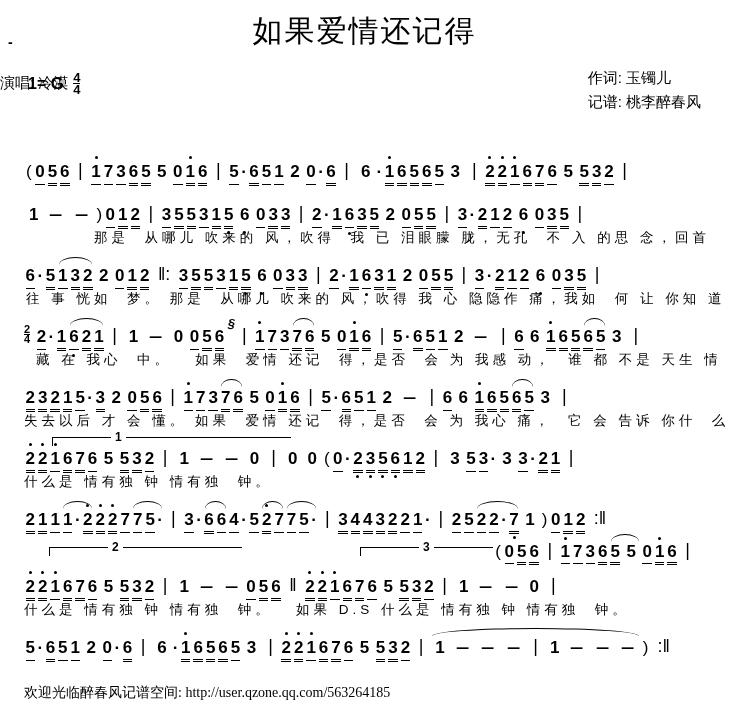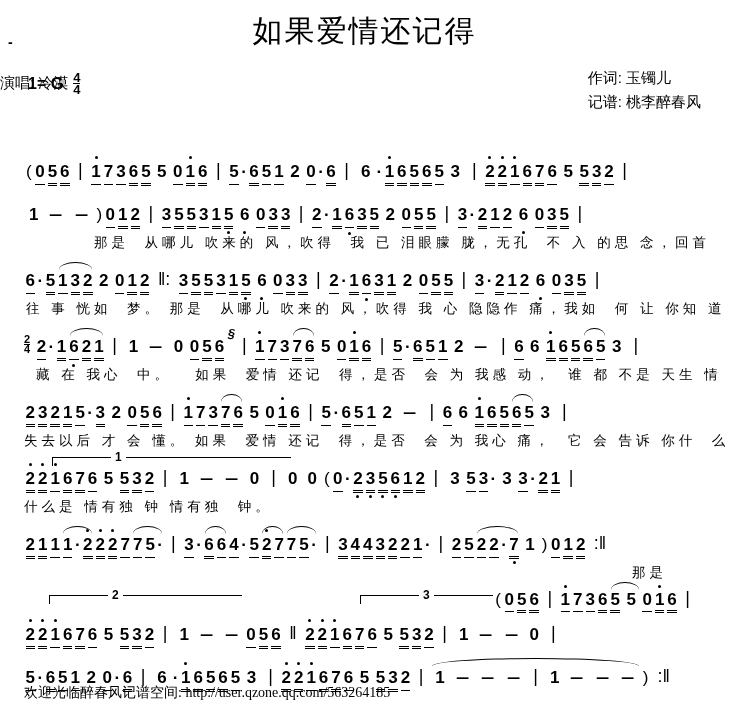--- a/index.html
+++ b/index.html
@@ -32,21 +32,21 @@
   .bar{display:inline-block;margin:0 7px;font-weight:normal;font-size:18px;position:relative;top:-1px;}
   .dash{display:inline-block;margin:0 8px;font-weight:bold;transform:scaleX(1.4);}
   .aug{display:inline-block;margin:0 1px;font-weight:bold;}
   .paren{display:inline-block;margin:0 2px;font-weight:normal;}
   .ag{position:relative;display:inline-block;}
   .ag::before{content:"";position:absolute;top:-8px;left:2px;right:2px;height:7px;
               border-top:1.5px solid #000;border-radius:50% 50% 0 0 / 100% 100% 0 0;}
   .segno{display:inline-block;position:relative;top:-14px;font-size:13px;font-weight:bold;margin:0 0 0 2px;font-style:italic;}
   .ts{display:inline-flex;flex-direction:column;align-items:center;vertical-align:middle;margin-right:5px;line-height:9px;font-size:11px;font-weight:bold;position:relative;top:-3px;}
   .ts .den{border-top:1px solid #000;}
-  .lyr{font-size:13.5px;letter-spacing:4px;margin-top:5px;white-space:pre;}
+  .lyr{font-size:13.5px;letter-spacing:4px;white-space:pre;}
   .volta{position:absolute;border-top:1.5px solid #000;border-left:1.5px solid #000;height:8px;}
   .volta .vl{position:absolute;top:-8px;left:58px;background:#fff;padding:0 4px;font-size:12px;font-weight:bold;letter-spacing:0;}
   .pickup{position:absolute;top:0;right:26px;white-space:nowrap;font-weight:bold;font-size:17px;}
   
   .footer{position:absolute;left:24px;bottom:8px;font-size:14px;font-family:"Liberation Serif","DejaVu Serif",serif;}
 </style>
 </head>
 <body>
 
 <div class="page-mark">-</div>
@@ -94,30 +94,30 @@
     </div>
     <div class="system">
       <div class="volta" style="left: 28px; width: 238px; top: 0px;">
         <span class="vl">1</span>
       </div>
       <div class="notesrow"><span class="note u2 dA">2</span><span class="note u2 dA">2</span><span class="note u1 dA">1</span><span class="note u2">6</span><span class="note u2">7</span><span class="note u1">6</span><span class="note q">5</span><span class="note u2">5</span><span class="note u2">3</span><span class="note u1">2</span><span class="bar">|</span><span class="note q">1</span><span class="dash">–</span><span class="dash">–</span><span class="note q">0</span><span class="bar">|</span><span class="note q">0</span><span class="note q">0</span><span class="paren">(</span><span class="note u1">0</span><span class="aug">·</span><span class="note u2 dB">2</span><span class="note u2 dB">3</span><span class="note u2 dB">5</span><span class="note u2 dB">6</span><span class="note u2">1</span><span class="note u2">2</span><span class="bar">|</span><span class="note q">3</span><span class="note u1">5</span><span class="note u1">3</span><span class="aug">·</span><span class="note q">3</span><span class="note u1">3</span><span class="aug">·</span><span class="note u2">2</span><span class="note u2">1</span><span class="bar">|</span></div>
       <div class="lyr" style="padding-left: 0px;">什么是 情有独 钟 情有独  钟。</div>
     </div>
     <div class="system">
       <div class="notesrow"><span class="note u2">2</span><span class="note u2">1</span><span class="note u1">1</span><span class="ag"><span class="note u1">1</span><span class="aug">·</span><span class="note u2 dA">2</span></span><span class="note u2 dA">2</span><span class="note u2 dA">2</span><span class="note u1">7</span><span class="ag"><span class="note u1">7</span><span class="note u1">5</span><span class="aug">·</span></span><span class="bar">|</span><span class="note u1">3</span><span class="aug">·</span><span class="ag"><span class="note u2">6</span><span class="note u1">6</span></span><span class="note u1">4</span><span class="aug">·</span><span class="note u1">5</span><span class="ag"><span class="note u2 dA">2</span><span class="note u1">7</span></span><span class="ag"><span class="note u1">7</span><span class="note u1">5</span><span class="aug">·</span></span><span class="bar">|</span><span class="note u2">3</span><span class="note u2">4</span><span class="note u2">4</span><span class="note u2">3</span><span class="note u2">2</span><span class="note u1">2</span><span class="note u1">1</span><span class="aug">·</span><span class="bar">|</span><span class="note u1">2</span><span class="note u1">5</span><span class="ag"><span class="note u1">2</span><span class="note u1">2</span><span class="aug">·</span><span class="note u2 dB">7</span></span><span class="note q">1</span><span class="paren">)</span><span class="note u1">0</span><span class="note u2">1</span><span class="note u2">2</span><span class="bar">:‖</span></div>
-      <div class="lyr" style="text-align: right; padding-right: 56px;">那是</div>
     </div>
     <div class="system" style="padding-top: 34px;">
       <div class="volta" style="left: 25px; width: 192px; top: 6px;">
         <span class="vl">2</span>
       </div>
       <div class="volta" style="left: 336px; width: 132px; top: 6px;">
         <span class="vl">3</span>
       </div>
       <div class="pickup"><span class="paren">(</span><span class="note u1">0</span><span class="note u2">5</span><span class="note u2">6</span><span class="bar">|</span><span class="note u1 dA">1</span><span class="note u1">7</span><span class="note u1">3</span><span class="note u2">6</span><span class="ag"><span class="note u2">5</span><span class="note q">5</span></span><span class="note u1">0</span><span class="note u2 dA">1</span><span class="note u2">6</span><span class="bar">|</span></div>
       <div class="notesrow"><span class="note u2 dA">2</span><span class="note u2 dA">2</span><span class="note u1 dA">1</span><span class="note u2">6</span><span class="note u2">7</span><span class="note u1">6</span><span class="note q">5</span><span class="note u2">5</span><span class="note u2">3</span><span class="note u1">2</span><span class="bar">|</span><span class="note q">1</span><span class="dash">–</span><span class="dash">–</span><span class="note u1">0</span><span class="note u2">5</span><span class="note u2">6</span><span class="bar">‖</span><span class="note u2 dA">2</span><span class="note u2 dA">2</span><span class="note u1 dA">1</span><span class="note u2">6</span><span class="note u2">7</span><span class="note u1">6</span><span class="note q">5</span><span class="note u2">5</span><span class="note u2">3</span><span class="note u1">2</span><span class="bar">|</span><span class="note q">1</span><span class="dash">–</span><span class="dash">–</span><span class="note q">0</span><span class="bar">|</span></div>
+      <div class="lyr" style="padding-left: 0px;">什么是 情有独 钟 情有独  钟。   如果 D.S 什么是 情有独 钟 情有独  钟。</div>
     </div>
     <div class="system">
       <div class="notesrow"><span class="note u1">5</span><span class="aug">·</span><span class="note u2">6</span><span class="note u1">5</span><span class="note u1">1</span><span class="note q">2</span><span class="note u1">0</span><span class="aug">·</span><span class="note u2">6</span><span class="bar">|</span><span class="note q">6</span><span class="aug">·</span><span class="note u2 dA">1</span><span class="note u2">6</span><span class="note u2">5</span><span class="note u2">6</span><span class="note u1">5</span><span class="note q">3</span><span class="bar">|</span><span class="note u2 dA">2</span><span class="note u2 dA">2</span><span class="note u1 dA">1</span><span class="note u2">6</span><span class="note u2">7</span><span class="note u1">6</span><span class="note q">5</span><span class="note u2">5</span><span class="note u2">3</span><span class="note u1">2</span><span class="bar">|</span><span class="ag"><span class="note q">1</span><span class="dash">–</span><span class="dash">–</span><span class="dash">–</span><span class="bar">|</span><span class="note q">1</span><span class="dash">–</span><span class="dash">–</span><span class="dash">–</span></span><span class="paren">)</span><span class="bar">:‖</span></div>
     </div>
   </div>
 
 <div class="footer">欢迎光临醉春风记谱空间: http://user.qzone.qq.com/563264185</div>
 
 </body></html>

